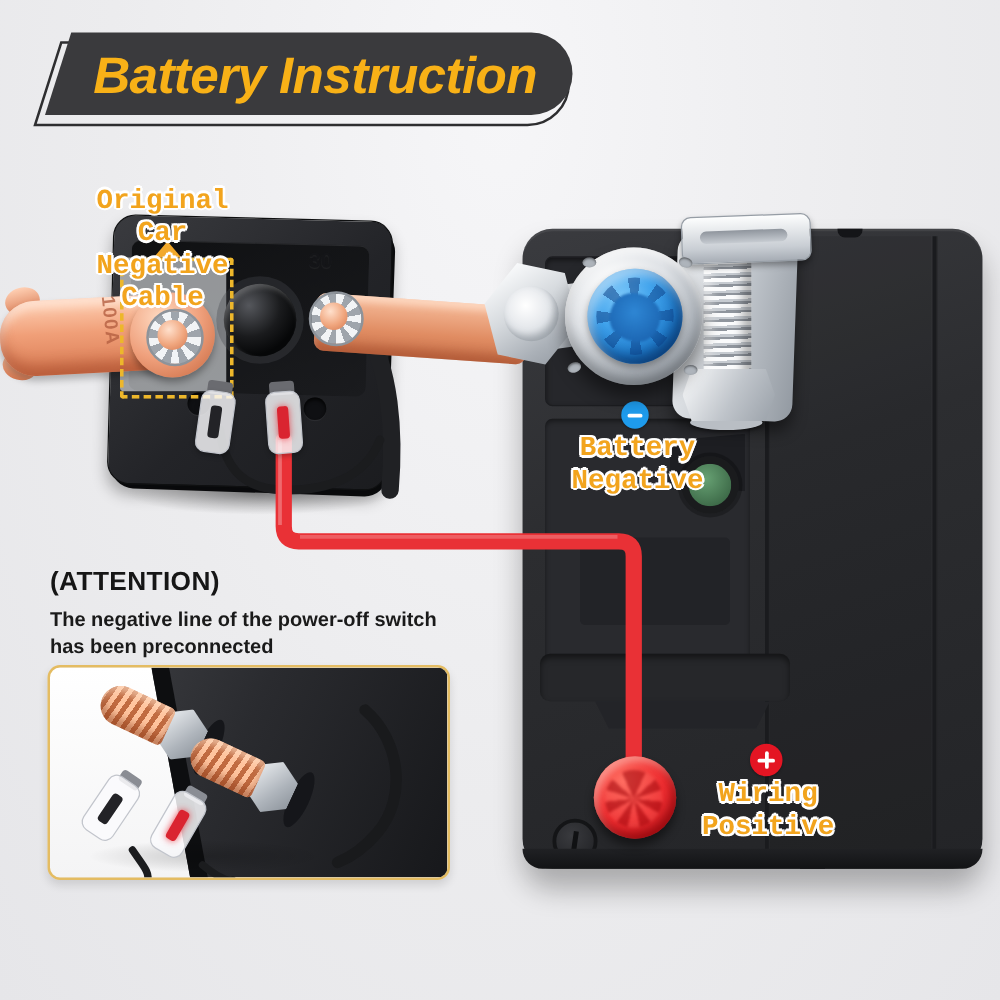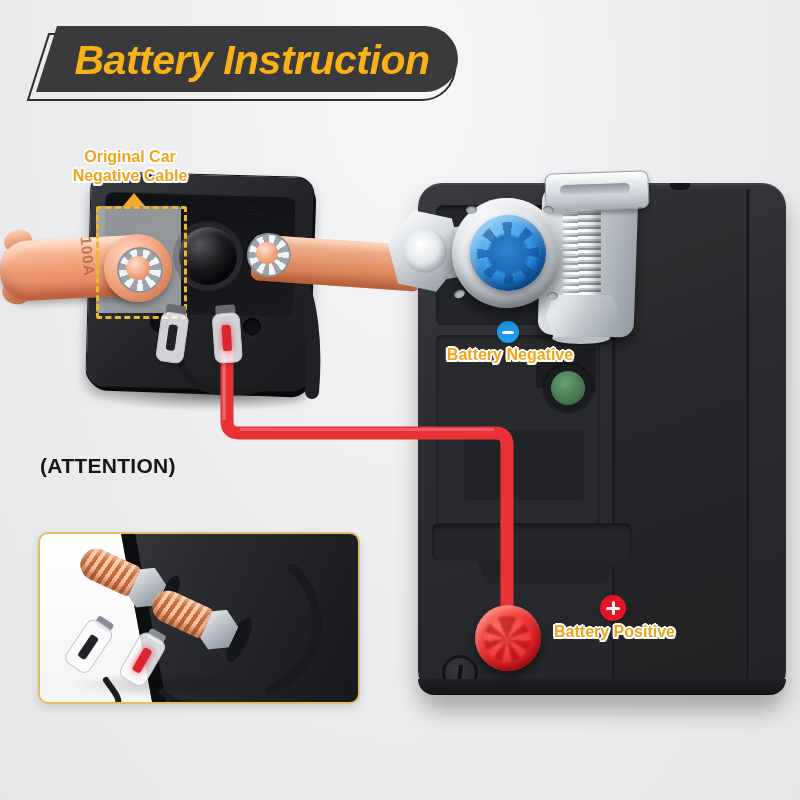--- a/index.html
+++ b/index.html
@@ -8,23 +8,23 @@
           background:radial-gradient(ellipse at 50% 10%, #f6f6f8 0%, #ececee 55%, #e6e6e9 100%);}
   .abs{position:absolute;}
 
   
   .banner-svg{left:0;top:0;width:520px;height:130px;z-index:5;}
   .banner-text{left:62px;top:30px;width:380px;height:60px;z-index:6;
     display:flex;align-items:center;justify-content:center;
     font-size:41px;font-weight:700;font-style:italic;color:#F8B117;letter-spacing:-0.5px;}
 
   
-  .orange-label{font-weight:700;font-size:16px;color:#F2A41D;text-align:center;line-height:1.18;
+  .orange-label{font-weight:700;font-size:22px;color:#F2A41D;text-align:center;line-height:1.18;
     text-shadow:-2px 0 0 #fff,2px 0 0 #fff,0 -2px 0 #fff,0 2px 0 #fff,
-                -1.5px -1.5px 0 #fff,1.5px -1.5px 0 #fff,-1.5px 1.5px 0 #fff,1.5px 1.5px 0 #fff;}
+                -1.5px -1.5px 0 #fff,1.5px -1.5px 0 #fff,-1.5px 1.5px 0 #fff,1.5px 1.5px 0 #fff;font-family:Liberation Mono, monospace;}
   .lbl-orig{left:55px;top:148px;width:150px;z-index:30;}
   .lbl-neg{left:430px;top:346px;width:160px;z-index:26;text-align:center;}
   .lbl-pos{left:542px;top:623px;width:145px;z-index:26;}
   .tri{left:123px;top:193px;width:0;height:0;z-index:29;
     border-left:11px solid transparent;border-right:11px solid transparent;border-bottom:13px solid #F2A92B;}
 
   
   .att-head{left:40px;top:454px;font-size:21px;font-weight:700;color:#161616;letter-spacing:.3px;z-index:30;}
   .att-body{left:40px;top:486px;width:322px;font-size:16px;font-weight:700;color:#1A1A1A;line-height:1.32;z-index:30;}
 
@@ -298,23 +298,24 @@
   <div class="abs dimple" style="left:543px;top:206px;transform:rotate(15deg);"></div>
   <div class="abs dimple" style="left:547px;top:292px;"></div>
   <div class="abs blue-knob">
     <div class="gear"></div>
       <div class="blob"></div>
   </div>
 
   <div class="abs orange-label lbl-orig">Original Car Negative Cable</div>
   <div class="abs tri"></div>
   <div class="abs orange-label lbl-neg">Battery Negative</div>
-  <div class="abs orange-label lbl-pos">Battery Positive</div>
+  <div class="abs orange-label lbl-pos">Wiring Positive</div>
 
   <div class="abs att-head">(ATTENTION)</div>
+  <div class="abs att-body">The negative line of the power-off switch has been preconnected</div>
 
   <div class="abs inset">
     <div class="abs box"></div>
     <div class="abs box-edge"></div>
     <div class="abs floor-shadow"></div>
     <svg class="abs" style="left:0;top:0;width:318px;height:168px;" viewBox="0 0 318 168">
       <path d="M252,34 C280,58 286,104 262,132 C252,144 240,152 230,156" fill="none" stroke="#191a1c" stroke-width="9" stroke-linecap="round"></path>
       <path d="M66,146 C74,158 80,164 78,170" fill="none" stroke="#1b1c1e" stroke-width="6" stroke-linecap="round"></path>
       <path d="M122,158 C132,166 142,172 146,170" fill="none" stroke="#1b1c1e" stroke-width="6" stroke-linecap="round"></path>
     </svg>

